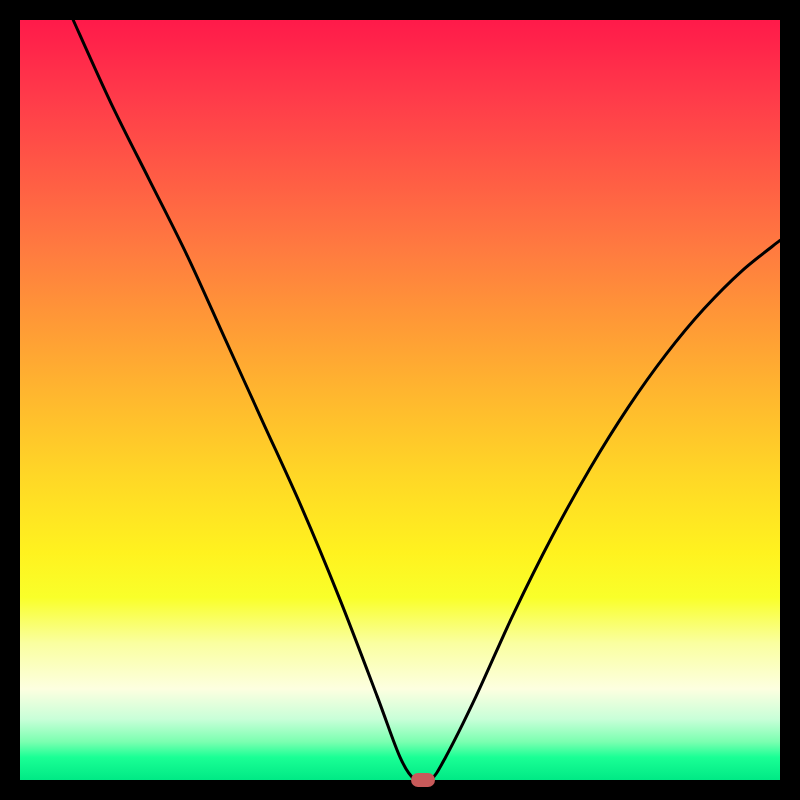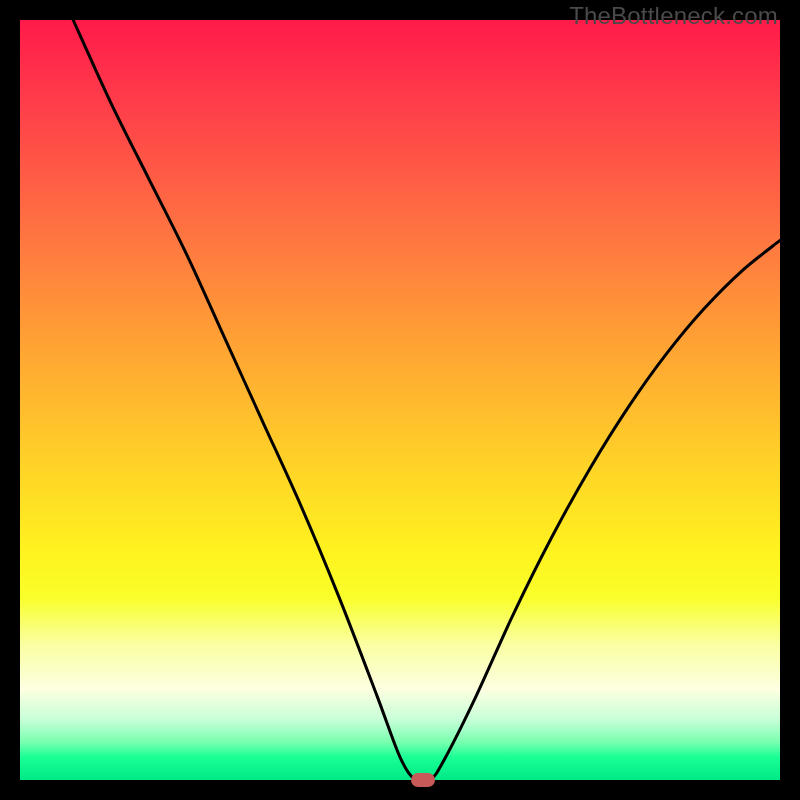--- a/index.html
+++ b/index.html
@@ -76,14 +76,13 @@
 
 <div class="frame">
 
   <div class="plot">
     <svg class="curve" viewBox="0 0 760 760" preserveAspectRatio="none">
       <path id="curve-path" fill="none" stroke="#000" stroke-width="3" stroke-linecap="round" stroke-linejoin="round" d="M 53.2 0.0 C 59.5 13.9, 78.5 57.0, 91.2 83.6 C 103.9 110.2, 116.5 134.3, 129.2 159.6 C 141.9 184.9, 154.5 209.0, 167.2 235.6 C 179.9 262.2, 192.5 291.3, 205.2 319.2 C 217.9 347.1, 230.5 374.9, 243.2 402.8 C 255.9 430.7, 268.5 457.3, 281.2 486.4 C 293.9 515.5, 306.5 545.9, 319.2 577.6 C 331.9 609.3, 347.1 649.8, 357.2 676.4 C 367.3 703.0, 373.7 723.3, 380.0 737.2 C 386.3 751.1, 390.1 756.2, 395.2 760.0 C 400.3 763.8, 405.3 763.8, 410.4 760.0 C 415.5 756.2, 418.0 751.1, 425.6 737.2 C 433.2 723.3, 444.6 700.5, 456.0 676.4 C 467.4 652.3, 481.3 619.4, 494.0 592.8 C 506.7 566.2, 519.3 540.9, 532.0 516.8 C 544.7 492.7, 557.3 469.9, 570.0 448.4 C 582.7 426.9, 595.3 406.6, 608.0 387.6 C 620.7 368.6, 633.3 350.9, 646.0 334.4 C 658.7 317.9, 671.3 302.7, 684.0 288.8 C 696.7 274.9, 709.3 262.2, 722.0 250.8 C 734.7 239.4, 753.7 225.5, 760.0 220.4"></path>
     </svg>
     <div id="marker" class="marker" style="left: 402.8px; top: 760px; background: rgb(200, 90, 90);"></div>
   </div>
 
-  <div class="watermark">TheBottleneck.com</div>
 </div>
 
 </body></html>

